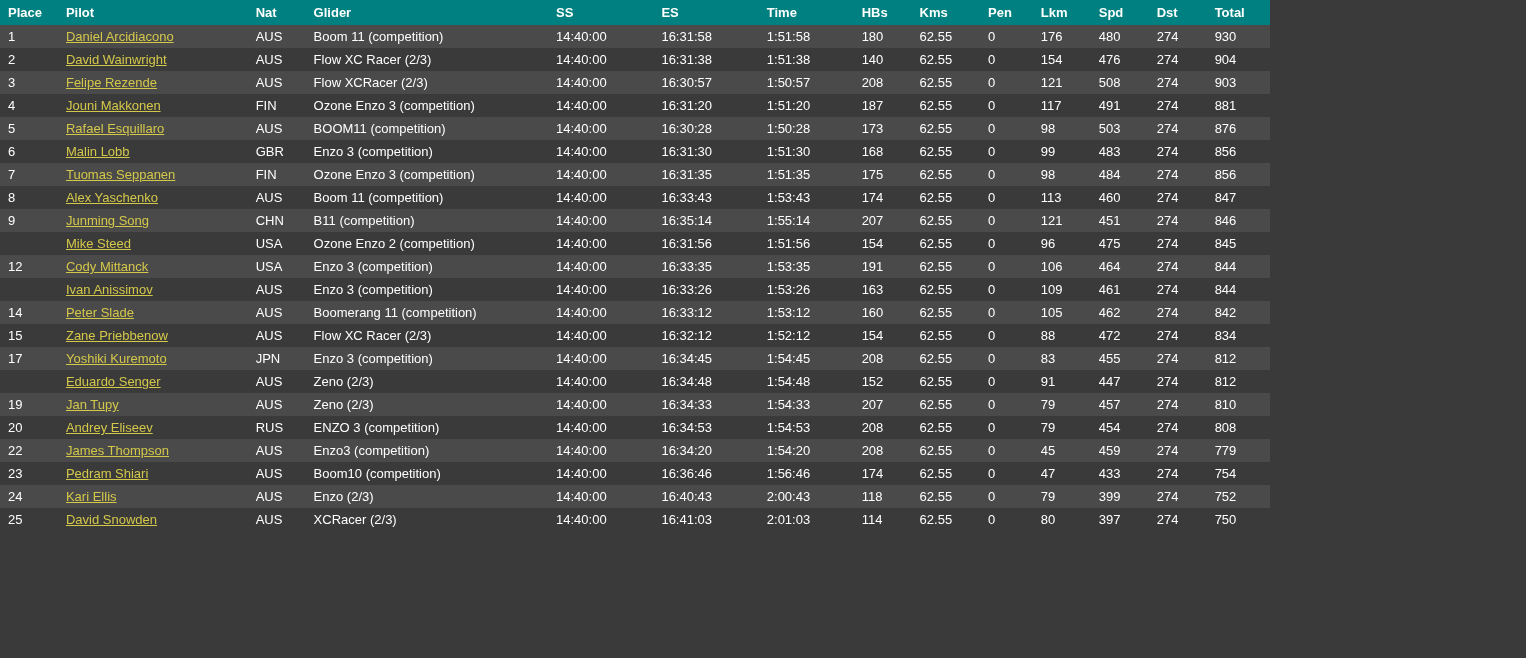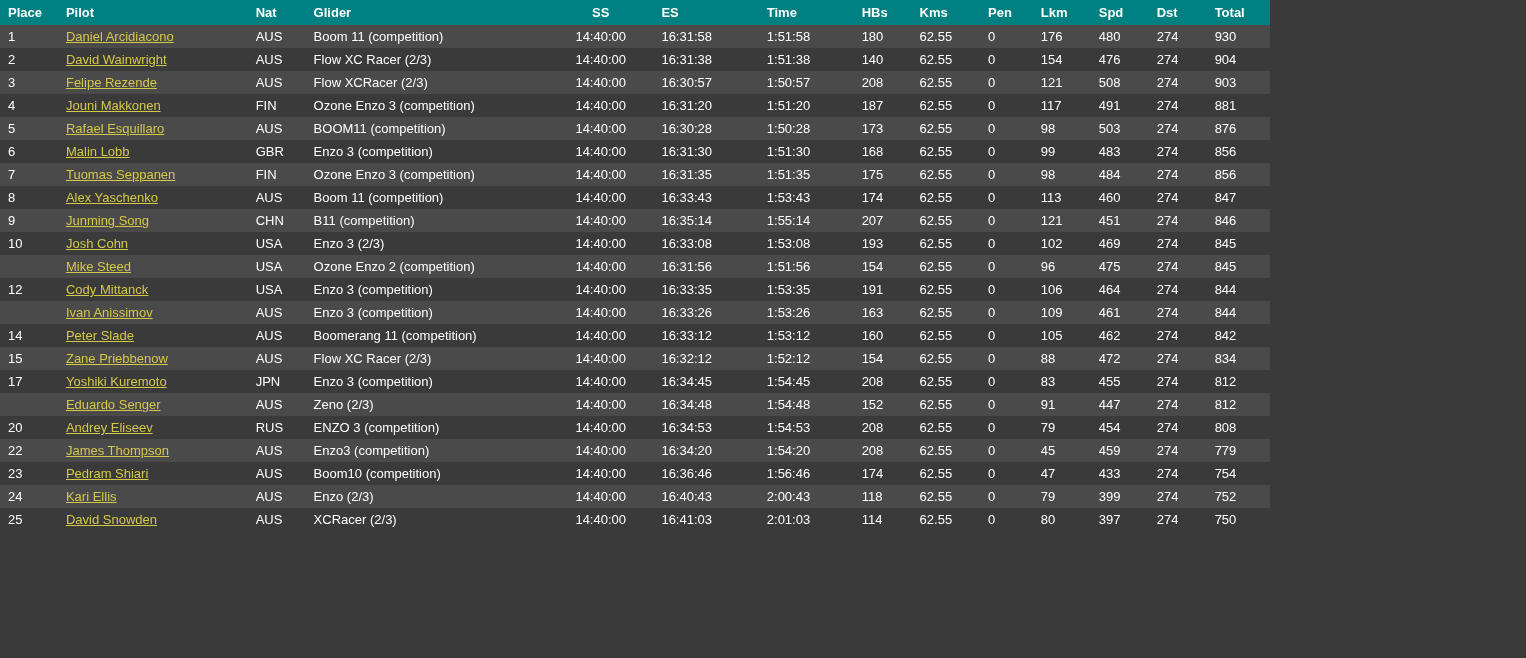--- a/index.html
+++ b/index.html
@@ -36,21 +36,21 @@
     .pilot-link {
       color: #d4c84a;
       text-decoration: underline;
       cursor: pointer;
       margin-top: 30px;
     }
     .col-place { width: 55px; }
     .col-pilot { width: 180px; }
     .col-nat   { width: 55px; }
     .col-glider{ width: 230px; }
-    .col-ss    { width: 100px; text-align: center; }
+    .col-ss    { width: 100px; }
     .col-es    { width: 100px; margin-left: 20px; }
     .col-time  { width: 90px; }
     .col-hbs   { width: 55px; }
     .col-kms   { width: 65px; }
     .col-pen   { width: 50px; }
     .col-lkm   { width: 55px; }
     .col-spd   { width: 55px; }
     .col-dst   { width: 55px; }
     .col-total { width: 60px; }
   </style>
@@ -215,36 +215,20 @@
         <td class="col-time">1:55:14</td>
         <td class="col-hbs">207</td>
         <td class="col-kms">62.55</td>
         <td class="col-pen">0</td>
         <td class="col-lkm">121</td>
         <td class="col-spd">451</td>
         <td class="col-dst">274</td>
         <td class="col-total">846</td>
       </tr>
       <tr>
-        <td class="col-place">10</td>
-        <td class="col-pilot"><a class="pilot-link">Josh Cohn</a></td>
-        <td class="col-nat">USA</td>
-        <td class="col-glider">Enzo 3 (2/3)</td>
-        <td class="col-ss">14:40:00</td>
-        <td class="col-es">16:33:08</td>
-        <td class="col-time">1:53:08</td>
-        <td class="col-hbs">193</td>
-        <td class="col-kms">62.55</td>
-        <td class="col-pen">0</td>
-        <td class="col-lkm">102</td>
-        <td class="col-spd">469</td>
-        <td class="col-dst">274</td>
-        <td class="col-total">845</td>
-      </tr>
-      <tr>
         <td class="col-place"></td>
         <td class="col-pilot"><a class="pilot-link">Mike Steed</a></td>
         <td class="col-nat">USA</td>
         <td class="col-glider">Ozone Enzo 2 (competition)</td>
         <td class="col-ss">14:40:00</td>
         <td class="col-es">16:31:56</td>
         <td class="col-time">1:51:56</td>
         <td class="col-hbs">154</td>
         <td class="col-kms">62.55</td>
         <td class="col-pen">0</td>
@@ -343,20 +327,36 @@
         <td class="col-time">1:54:48</td>
         <td class="col-hbs">152</td>
         <td class="col-kms">62.55</td>
         <td class="col-pen">0</td>
         <td class="col-lkm">91</td>
         <td class="col-spd">447</td>
         <td class="col-dst">274</td>
         <td class="col-total">812</td>
       </tr>
       <tr>
+        <td class="col-place">19</td>
+        <td class="col-pilot"><a class="pilot-link">Jan Tupy</a></td>
+        <td class="col-nat">AUS</td>
+        <td class="col-glider">Zeno (2/3)</td>
+        <td class="col-ss">14:40:00</td>
+        <td class="col-es">16:34:33</td>
+        <td class="col-time">1:54:33</td>
+        <td class="col-hbs">207</td>
+        <td class="col-kms">62.55</td>
+        <td class="col-pen">0</td>
+        <td class="col-lkm">79</td>
+        <td class="col-spd">457</td>
+        <td class="col-dst">274</td>
+        <td class="col-total">810</td>
+      </tr>
+      <tr>
         <td class="col-place">20</td>
         <td class="col-pilot"><a class="pilot-link">Andrey Eliseev</a></td>
         <td class="col-nat">RUS</td>
         <td class="col-glider">ENZO 3 (competition)</td>
         <td class="col-ss">14:40:00</td>
         <td class="col-es">16:34:53</td>
         <td class="col-time">1:54:53</td>
         <td class="col-hbs">208</td>
         <td class="col-kms">62.55</td>
         <td class="col-pen">0</td>

